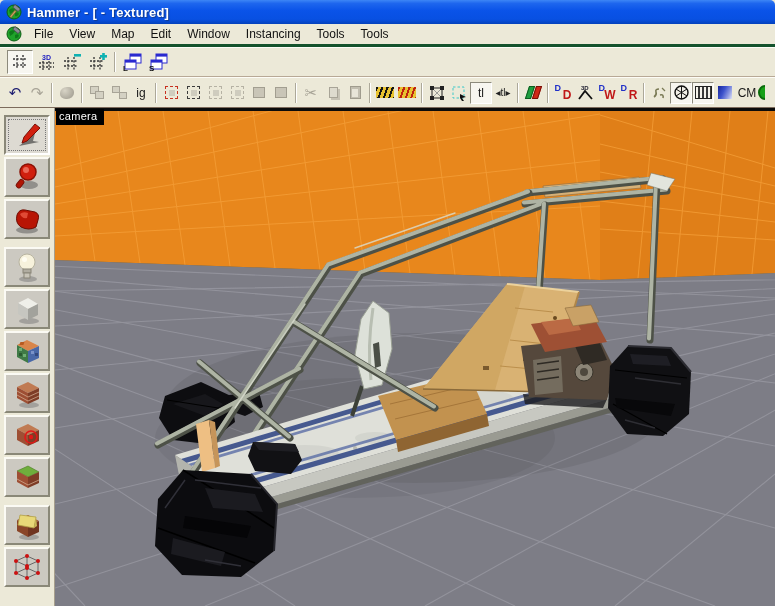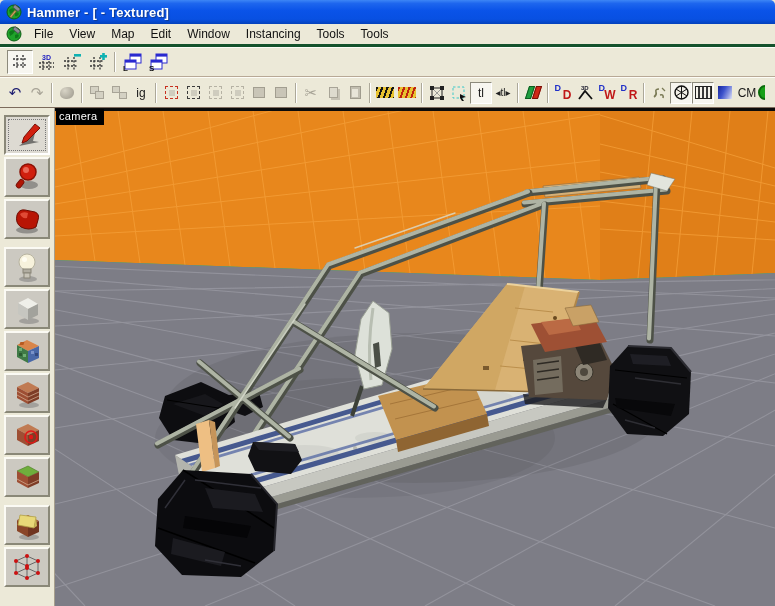--- a/index.html
+++ b/index.html
@@ -48,21 +48,21 @@
   .blend{width:14px;height:13px;background:linear-gradient(115deg,#16249a 0%,#3c52cc 40%,#8894e0 70%,#dfe3f6 100%);}
   .greensliver{width:7px;height:18px;overflow:hidden;position:relative;}
   .greensliver i{position:absolute;left:0;top:1px;width:14px;height:15px;border-radius:50%;background:#17a017;border:2px solid #0b6a0b;display:block;}
   
   .bodyrow{display:flex;height:498px;}
   .sidebar{width:55px;background:#ece9d8;border-right:1px solid #a79f8d;display:flex;flex-direction:column;align-items:center;padding-top:7px;}
   .sbtn{width:46px;height:40px;margin-bottom:2px;background:#ccc9c1;display:flex;align-items:center;justify-content:center;
     border:2px solid;border-color:#fbfaf4 #8a8878 #8a8878 #fbfaf4;}
   .sbtn.active{border-color:#8a8878 #ffffff #ffffff #8a8878;background:#dddad2;outline:1px dotted #777;outline-offset:-5px;}
   .sgap{height:6px;}
-  .viewport{position:relative;flex:1;background:#22c55e;overflow:hidden;}
+  .viewport{position:relative;flex:1;background:#a16207;overflow:hidden;}
   .cam-label{position:absolute;left:1px;top:1px;background:#000;color:#fff;font-size:11px;
     padding:1px 7px 2px 3px;line-height:13px;letter-spacing:.3px;}
 </style>
 </head>
 <body>
 
 <div class="window">
 
   <div class="titlebar">
     <svg width="16" height="16" viewBox="0 0 16 16">

